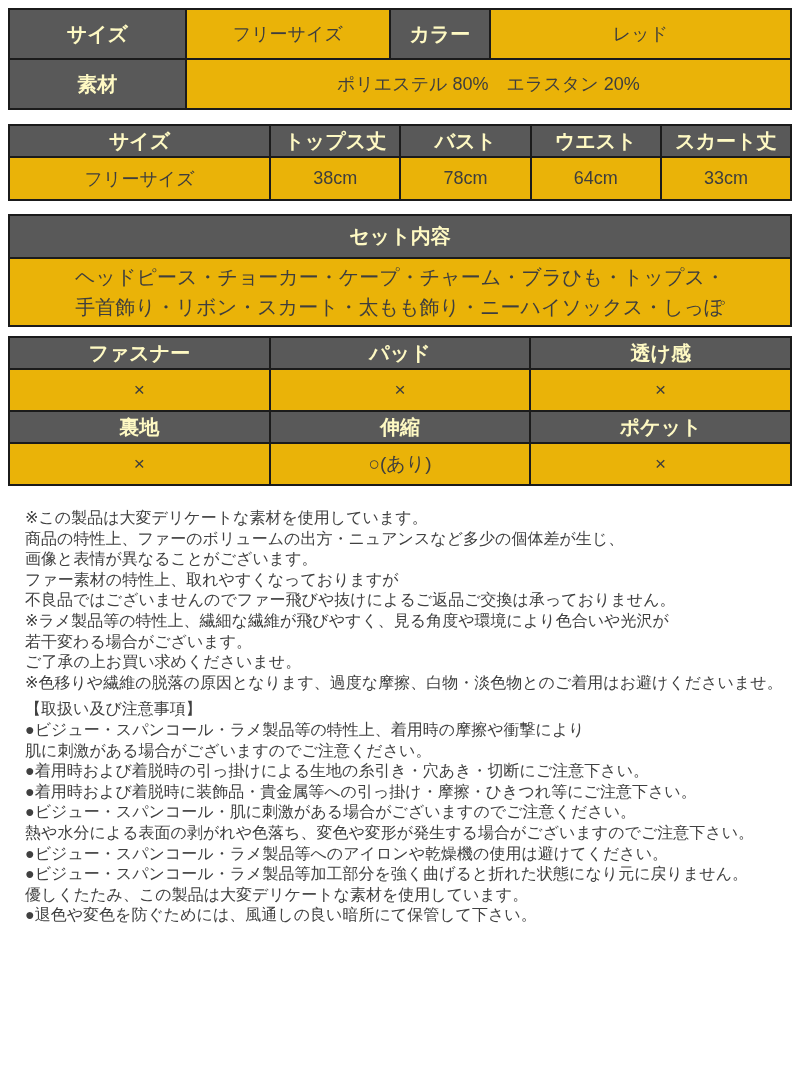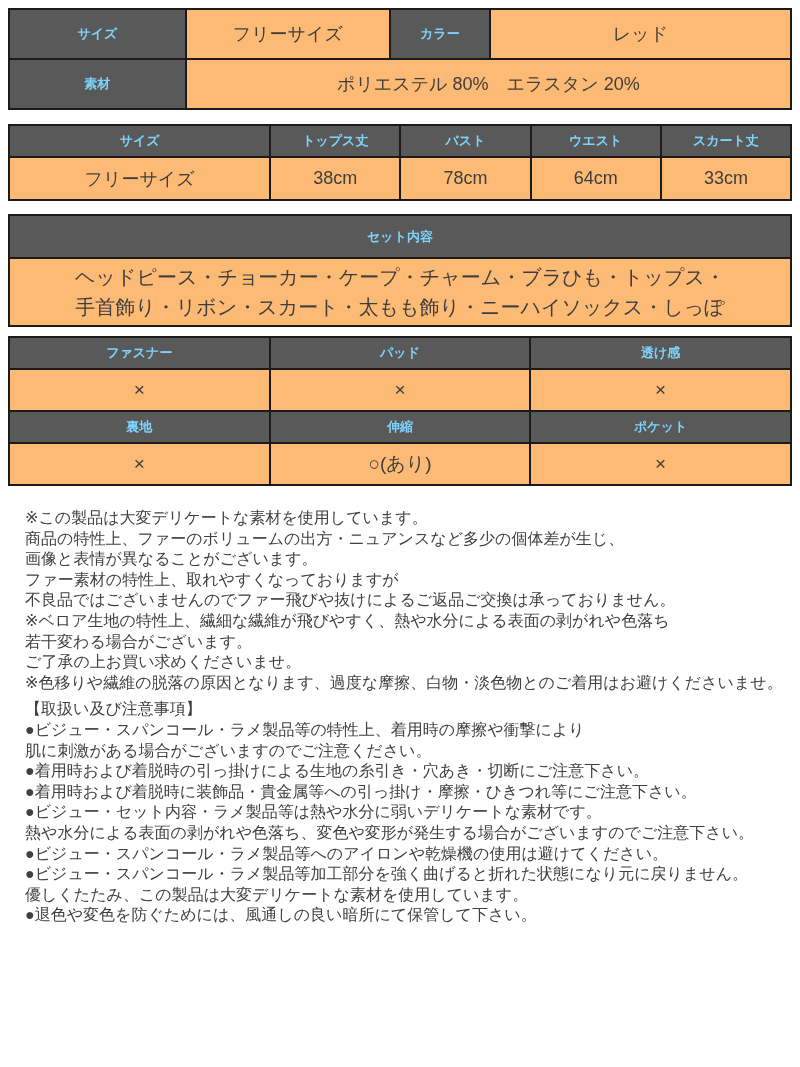--- a/index.html
+++ b/index.html
@@ -19,26 +19,26 @@
   th,td{
     border:2px solid #1b1b1b;
     text-align:center;
     vertical-align:middle;
     padding:0;
     overflow:hidden;
     white-space:nowrap;
   }
   th{
     background:#595959;
-    color:#7dd3fc;
+    color:#fef9c3;
     font-weight:700;
-    font-size:13px;
+    font-size:20px;
   }
   td{
-    background:#fdba74;
+    background:#eab308;
     color:#3e3e3e;
     font-size:18px;
     margin-left:23px;
   }
 
   
   .t1{margin-bottom:14px;}
   .t1 tr{height:50px;}
 
   
@@ -167,33 +167,33 @@
     </tr>
   </tbody>
     </table>
 
   <div class="textblock notes">
     <div>※この製品は大変デリケートな素材を使用しています。</div>
     <div>商品の特性上、ファーのボリュームの出方・ニュアンスなど多少の個体差が生じ、</div>
     <div>画像と表情が異なることがございます。</div>
     <div>ファー素材の特性上、取れやすくなっておりますが</div>
     <div>不良品ではございませんのでファー飛びや抜けによるご返品ご交換は承っておりません。</div>
-    <div>※ベロア生地の特性上、繊細な繊維が飛びやすく、熱や水分による表面の剥がれや色落ち</div>
+    <div>※ラメ製品等の特性上、繊細な繊維が飛びやすく、見る角度や環境により色合いや光沢が</div>
     <div>若干変わる場合がございます。</div>
     <div>ご了承の上お買い求めくださいませ。</div>
     <div>※色移りや繊維の脱落の原因となります、過度な摩擦、白物・淡色物とのご着用はお避けくださいませ。</div>
   </div>
 
   <div class="textblock care">
     <div>【取扱い及び注意事項】</div>
     <div>●ビジュー・スパンコール・ラメ製品等の特性上、着用時の摩擦や衝撃により</div>
     <div>肌に刺激がある場合がございますのでご注意ください。</div>
     <div>●着用時および着脱時の引っ掛けによる生地の糸引き・穴あき・切断にご注意下さい。</div>
     <div>●着用時および着脱時に装飾品・貴金属等への引っ掛け・摩擦・ひきつれ等にご注意下さい。</div>
-    <div>●ビジュー・セット内容・ラメ製品等は熱や水分に弱いデリケートな素材です。</div>
+    <div>●ビジュー・スパンコール・肌に刺激がある場合がございますのでご注意ください。</div>
     <div>熱や水分による表面の剥がれや色落ち、変色や変形が発生する場合がございますのでご注意下さい。</div>
     <div>●ビジュー・スパンコール・ラメ製品等へのアイロンや乾燥機の使用は避けてください。</div>
     <div>●ビジュー・スパンコール・ラメ製品等加工部分を強く曲げると折れた状態になり元に戻りません。</div>
     <div>優しくたたみ、この製品は大変デリケートな素材を使用しています。</div>
     <div>●退色や変色を防ぐためには、風通しの良い暗所にて保管して下さい。</div>
   </div>
 
 </div>
 
 </body></html>

